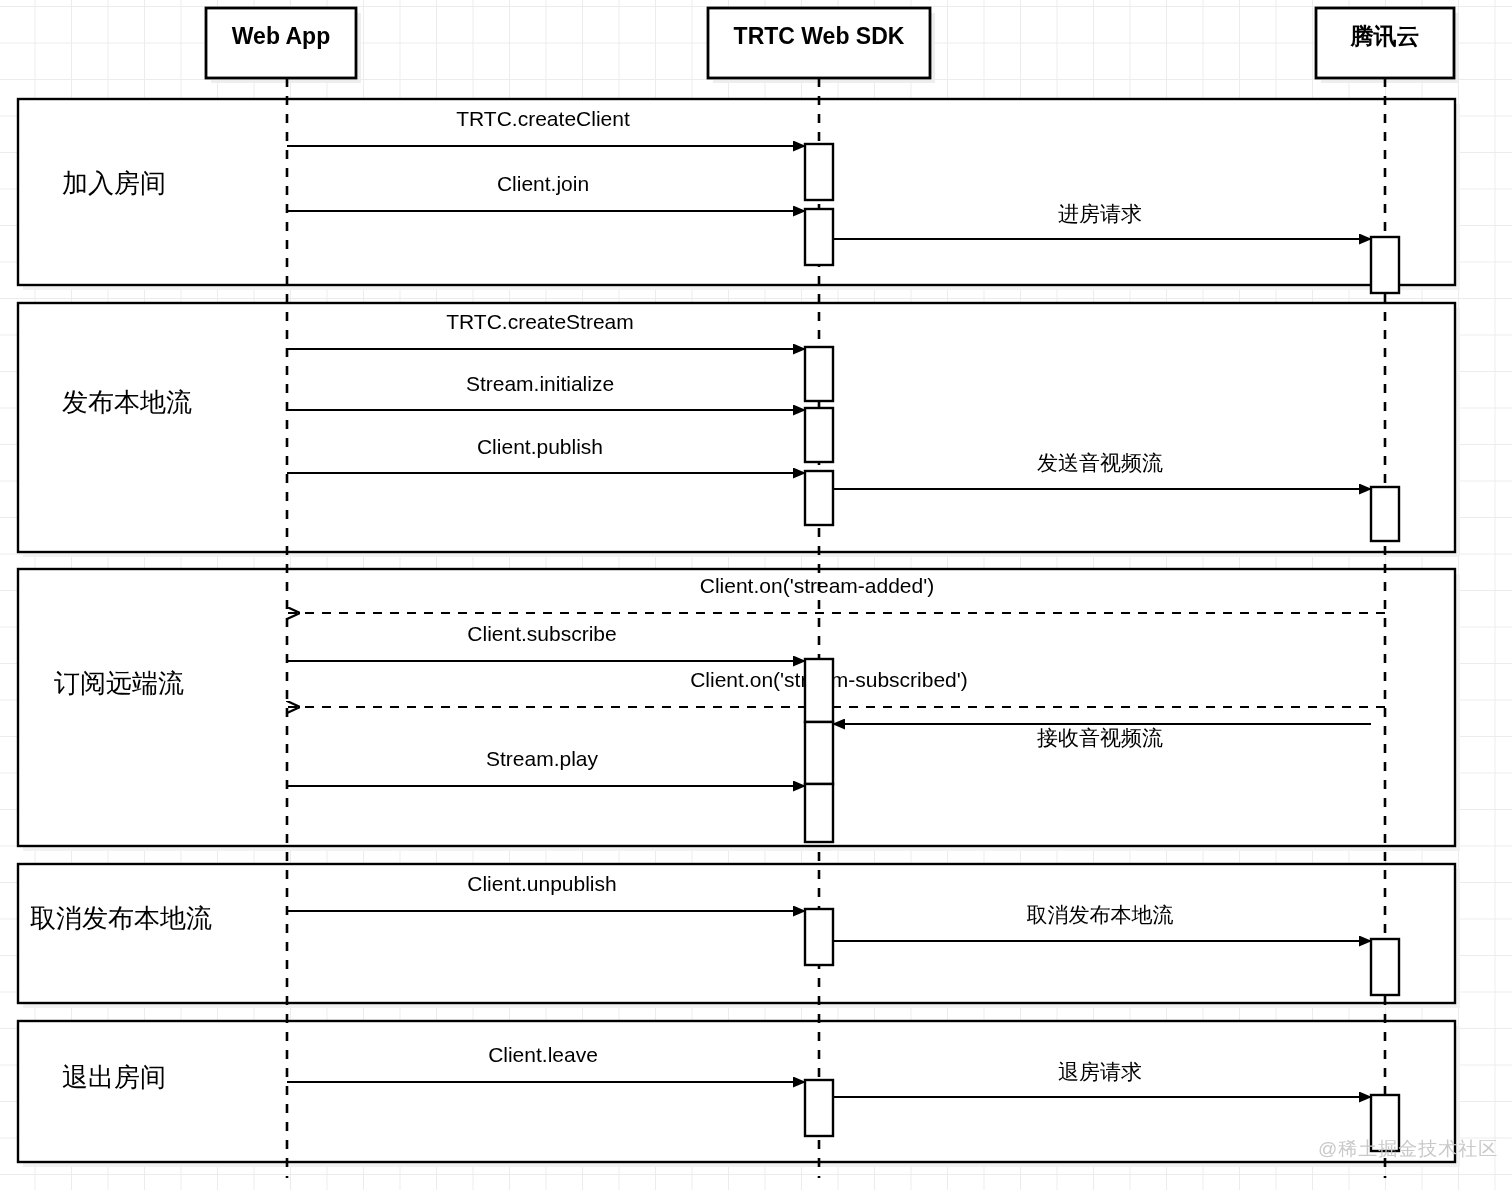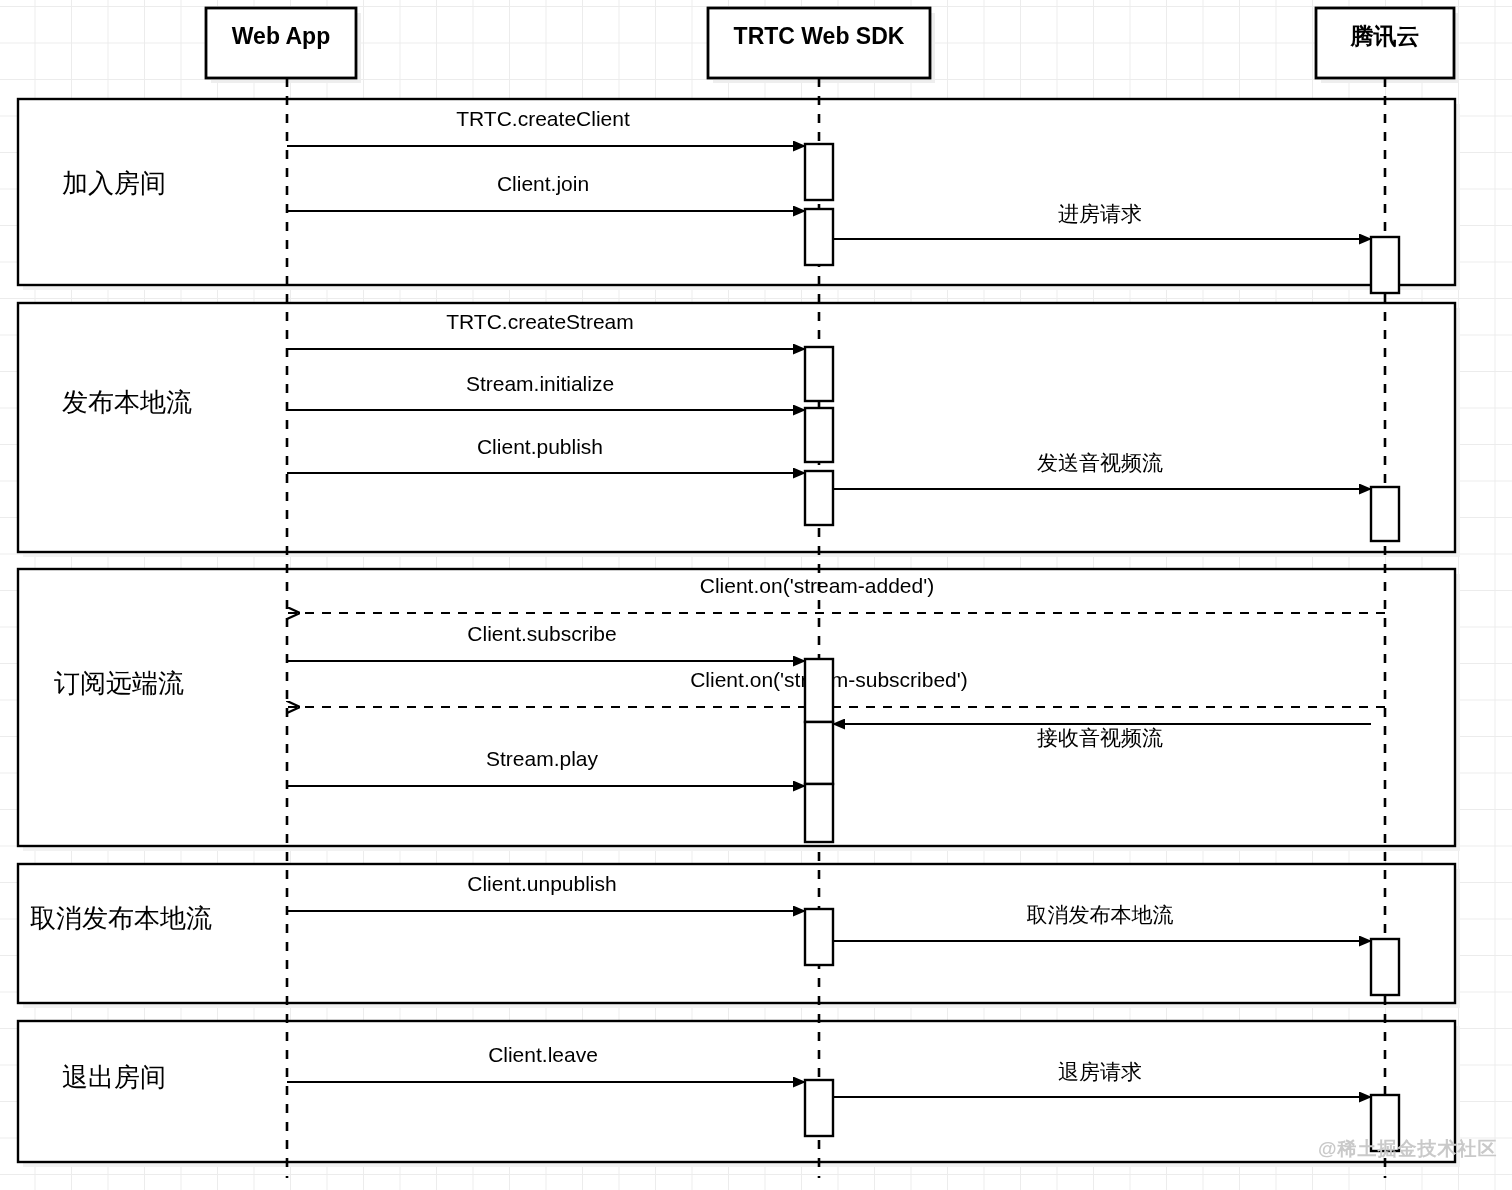--- a/index.html
+++ b/index.html
@@ -18,21 +18,21 @@
       linear-gradient(to bottom, #ececec 1px, transparent 1px);
     background-size:36.5px 36.5px;
     background-position:-2px 6px;
     z-index:0;
   }
   #canvas{position:absolute;left:0;top:0;width:1512px;height:1190px;z-index:2;}
   #wm{
     position:absolute;z-index:3;
     color:#c9c9c9;font-size:19px;letter-spacing:1px;
     font-family:"Liberation Sans","DejaVu Sans",sans-serif;
-    white-space:nowrap;pointer-events:none;font-weight:bold;
+    white-space:nowrap;pointer-events:none;
   }
 </style>
 </head>
 <body>
 
 <div id="grid"></div>
 
 <svg id="canvas" viewBox="0 0 1512 1190" width="1512" height="1190" xmlns="http://www.w3.org/2000/svg">
   <defs>
     <marker id="filledArrow" markerWidth="13" markerHeight="11" refX="12" refY="5.5" orient="auto" markerUnits="userSpaceOnUse">

